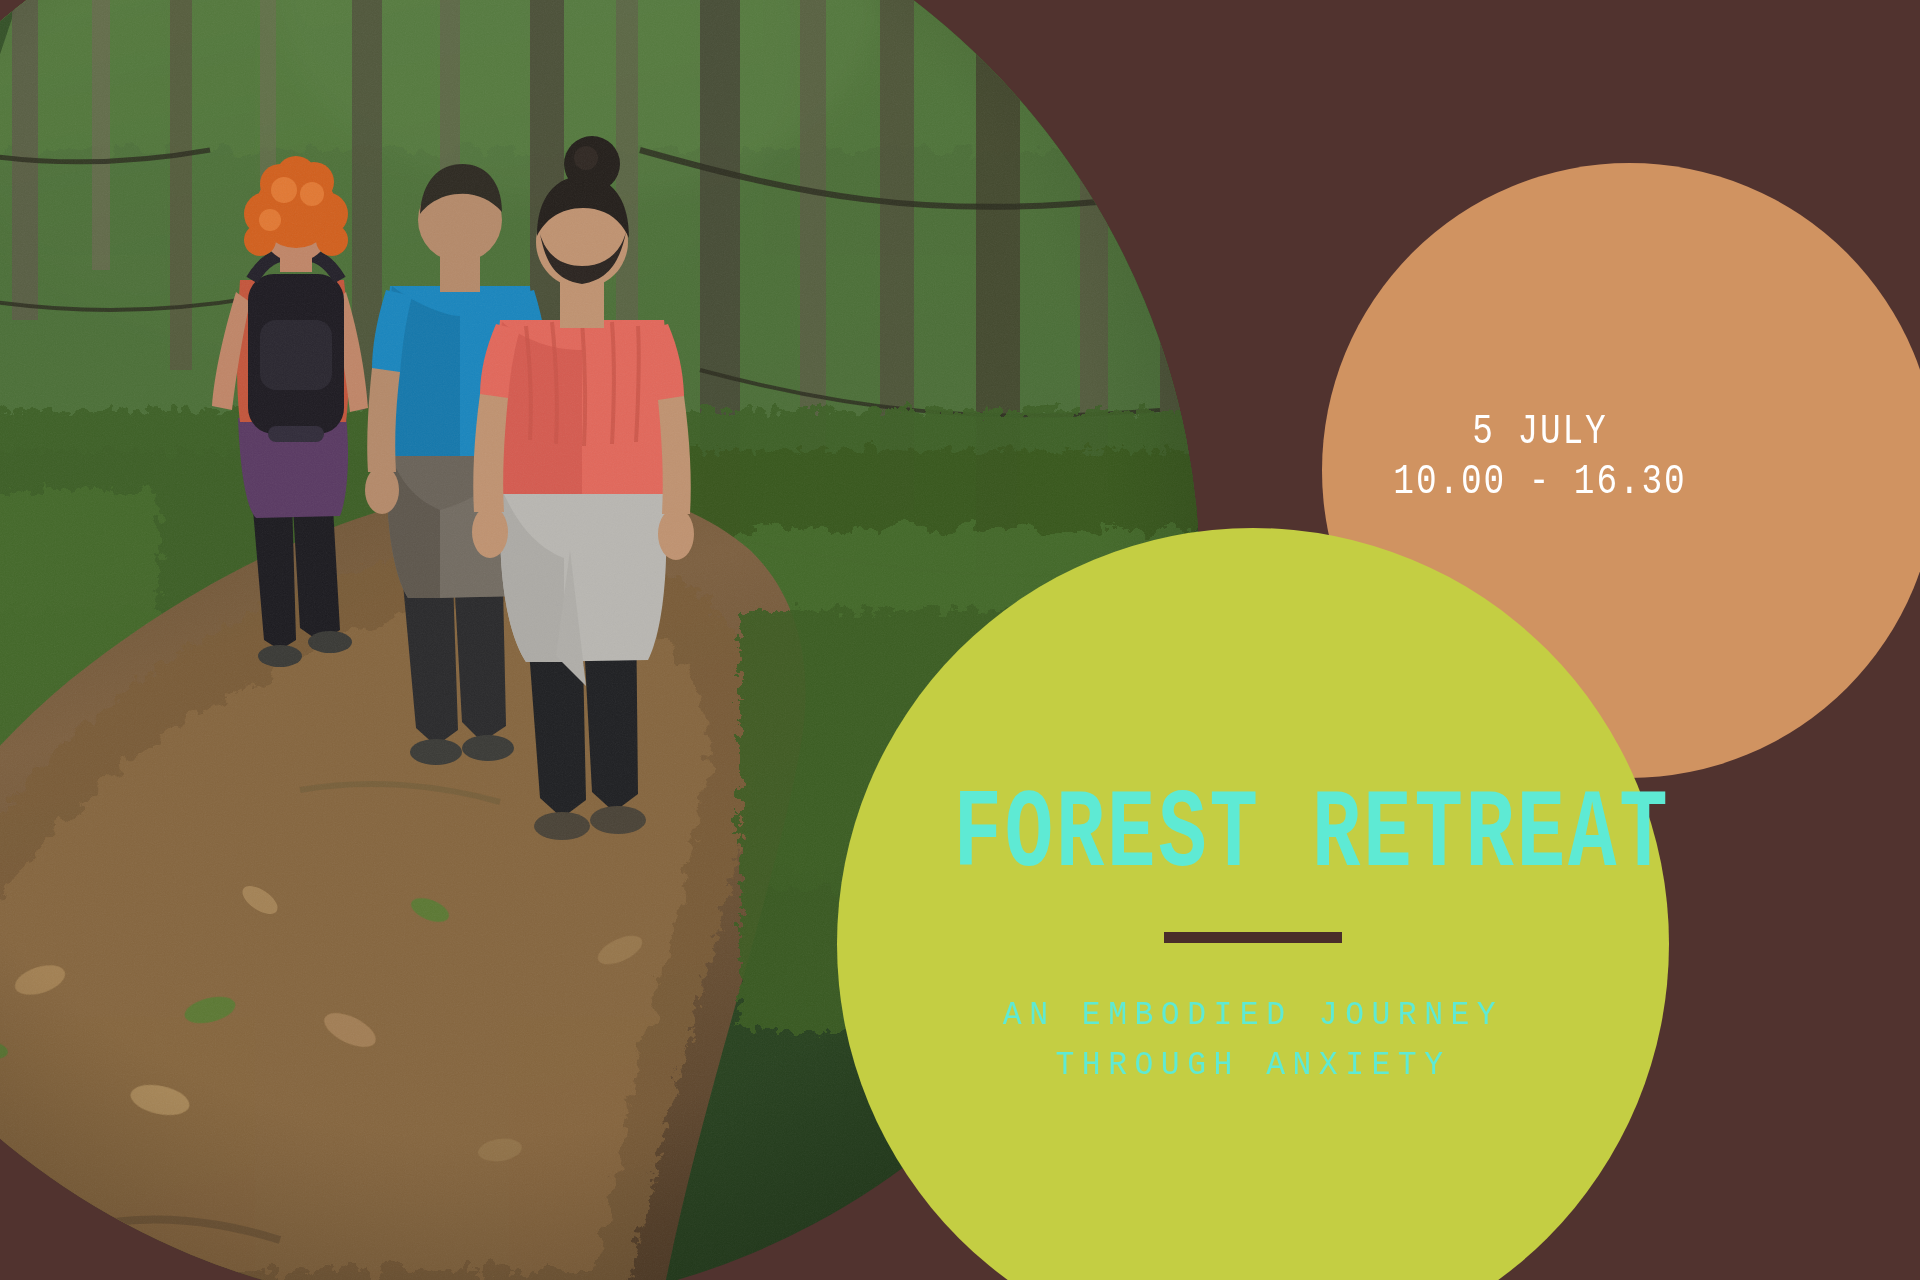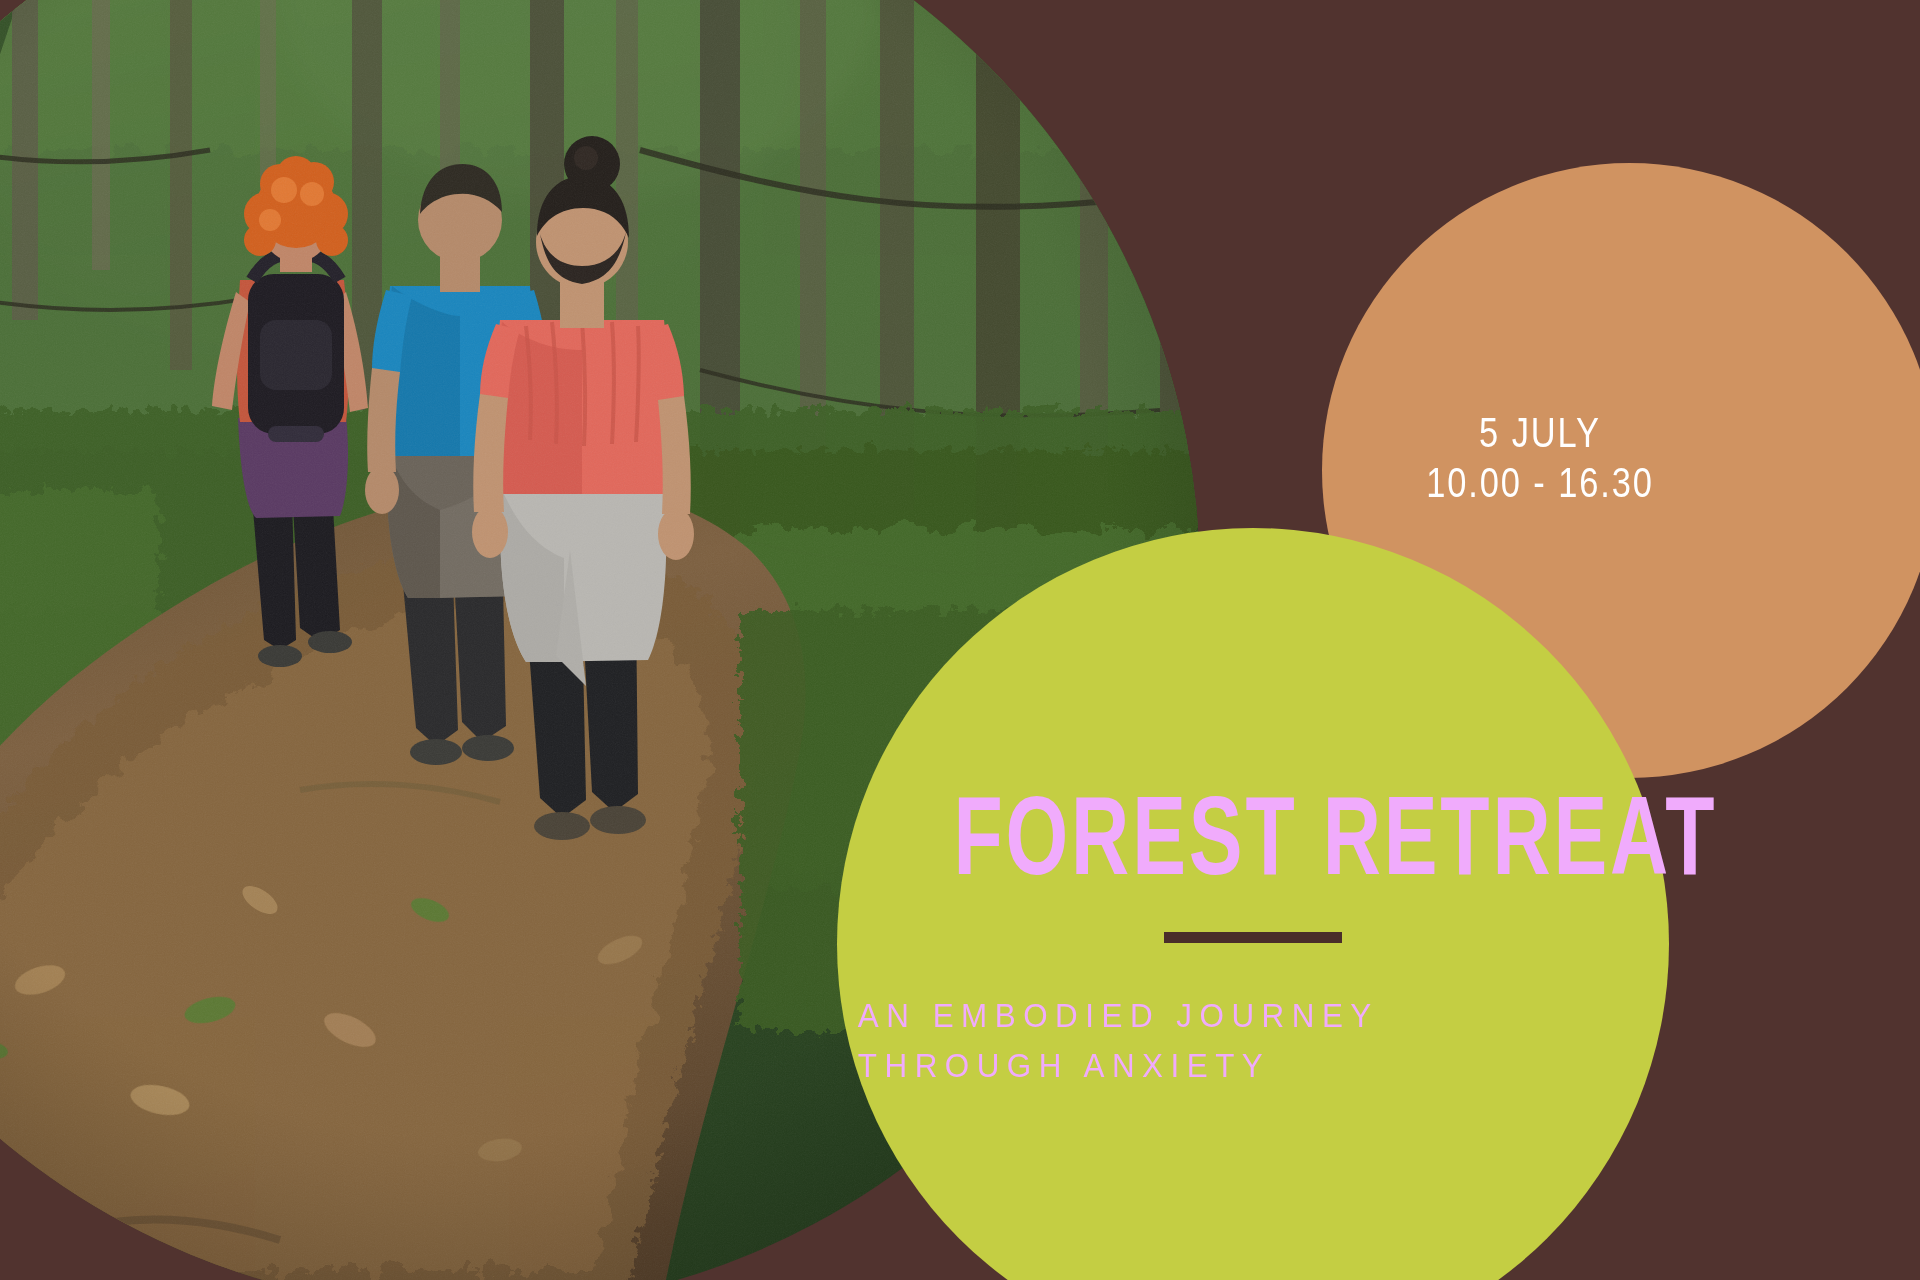--- a/index.html
+++ b/index.html
@@ -8,21 +8,21 @@
     background: #2b1b18;
   }
   * { box-sizing: border-box; }
 
   .poster {
     position: relative;
     width: 1920px;
     height: 1280px;
     overflow: hidden;
     background: #51332F;
-    font-family: Liberation Sans, sans-serif;
+    font-family: Liberation Mono, monospace;
   }
 
   
   .photo-wrap {
     position: absolute;
     left: -260px;
     top: -150px;
     width: 1460px;
     height: 1460px;
     border-radius: 50%;
@@ -66,21 +66,22 @@
     transform-origin: center top;
   }
   .date-line { display: block; white-space: nowrap; }
 
   
   .event-block {
     position: absolute;
     left: 837px;
     top: 780px;
     width: 832px;
-    color: #f0abfc;
+    text-align: center;
+    color: #5eead4;
   }
   .event-title {
     font-size: 112px;
     font-weight: 700;
     letter-spacing: 0.035em;
     line-height: 1.0;
     white-space: nowrap;
     transform: scaleX(0.72);
     transform-origin: center center;
     margin: 0;

